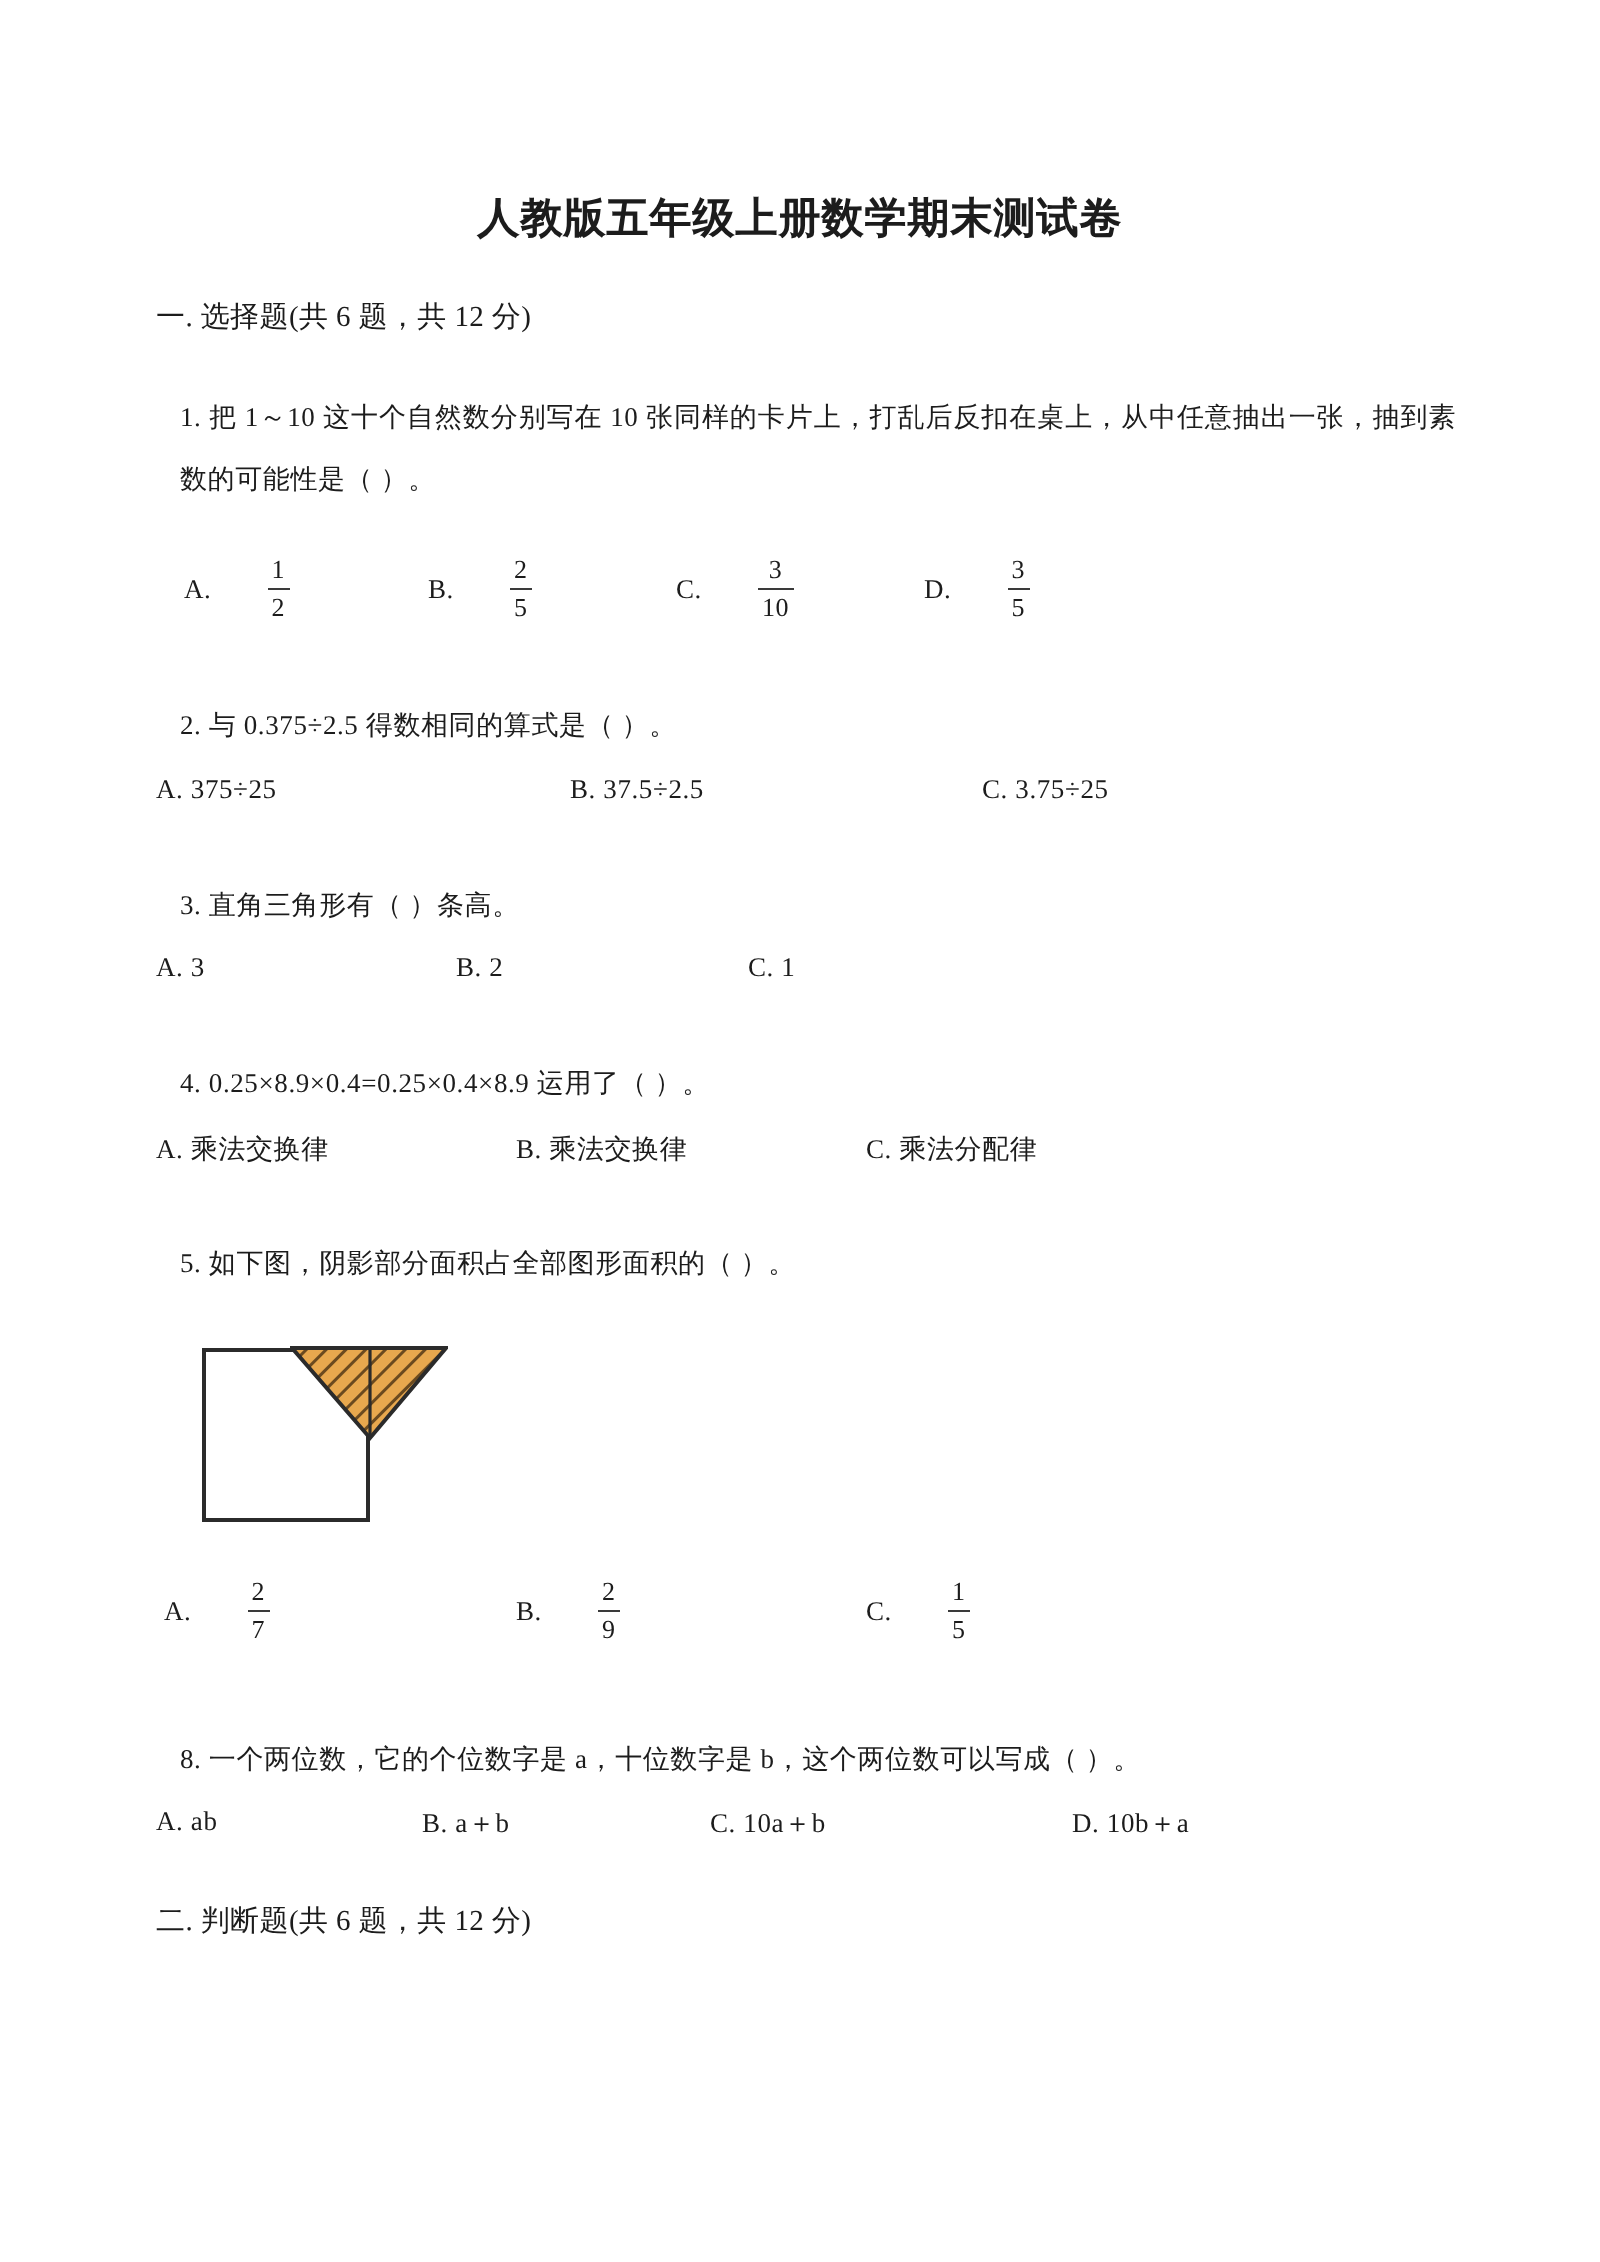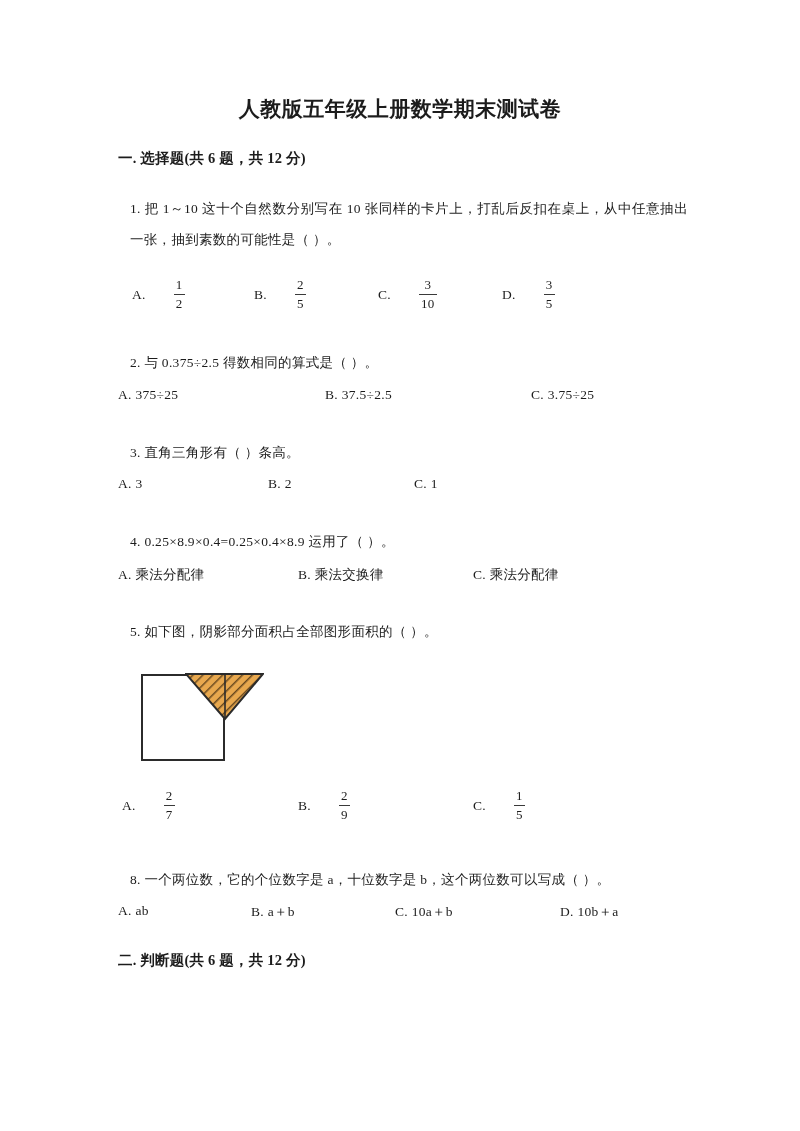--- a/index.html
+++ b/index.html
@@ -13,35 +13,35 @@
     font-family: "Liberation Serif", "DejaVu Serif", serif;
     color: #1c1c1c;
     position: relative;
     overflow: hidden;
   }
   .page {
     width: 800px;
     height: 1131px;
     position: relative;
     box-sizing: border-box;
-    padding: 0 100px;
+    padding: 0 60px;
   }
   .doc-title {
     text-align: center;
     font-size: 21px;
     font-weight: bold;
     letter-spacing: 0.5px;
     margin: 0;
     padding-top: 96px;
     line-height: 1.3;
     font-family: "Liberation Serif", "DejaVu Serif", serif;
   }
   .section-head {
     font-size: 14.5px;
-    font-weight: bold;
+    font-weight: normal;
     margin: 0;
     padding-top: 26px;
     padding-left: 18px;
     letter-spacing: 0.2px;
   }
   .q-block {
     padding-left: 18px;
   }
   .q-stem {
     font-size: 13.5px;
@@ -202,21 +202,21 @@
     <div class="opt-row">
       <span class="opt" style="left:0px">A. 3</span>
       <span class="opt" style="left:150px">B. 2</span>
       <span class="opt" style="left:296px">C. 1</span>
     </div>
   </div>
 
   <div class="q-block">
     <p class="q-stem tight">4. 0.25×8.9×0.4=0.25×0.4×8.9 运用了（     ）。</p>
     <div class="opt-row">
-      <span class="opt" style="left:0px">A. 乘法分配律</span>
+      <span class="opt" style="left:0px">A. 乘法交换律</span>
       <span class="opt" style="left:180px">B. 乘法交换律</span>
       <span class="opt" style="left:355px">C. 乘法分配律</span>
     </div>
   </div>
 
   <div class="q-block">
     <p class="q-stem tight">5. 如下图，阴影部分面积占全部图形面积的（     ）。</p>
 
     <div class="figure-wrap">
       <div class="figure">
@@ -265,19 +265,19 @@
 
     </div>
   </div>
 
   <div class="q-block">
     <p class="q-stem tight" style="padding-top:22px">8. 一个两位数，它的个位数字是 a，十位数字是 b，这个两位数可以写成（     ）。</p>
     <div class="opt-row">
       <span class="opt" style="left:0px">A. ab</span>
       <span class="opt" style="left:133px">B. a＋b</span>
       <span class="opt" style="left:277px">C. 10a＋b</span>
-      <span class="opt" style="left:442px">D. 10b＋a</span>
+      <span class="opt" style="left:458px">D. 10b＋a</span>
     </div>
   </div>
 
   <div class="section-head" style="padding-top:22px">二. 判断题(共 6 题，共 12 分)</div>
 
 </div>
 
 </body></html>

